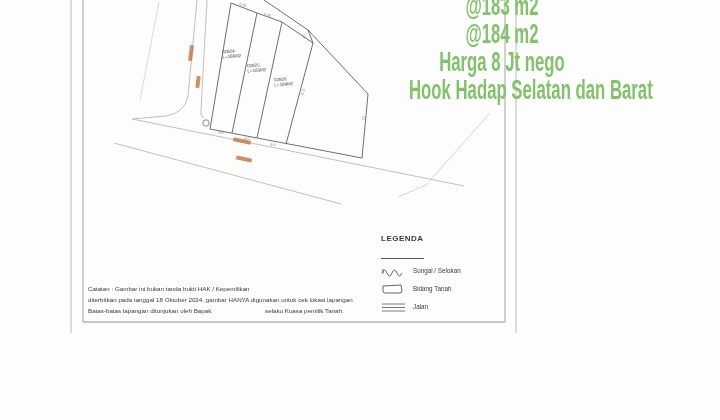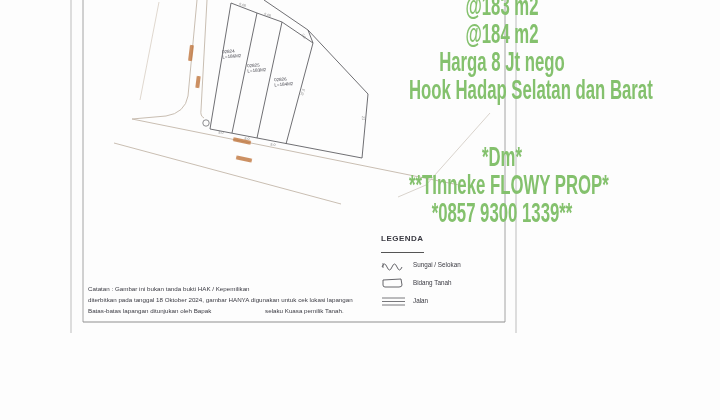--- a/index.html
+++ b/index.html
@@ -19,21 +19,21 @@
   .plot-label{position:absolute;font-size:8px;line-height:1.12;color:#46464e;
               transform:scale(.56) rotate(-4deg);transform-origin:0 0;white-space:nowrap;z-index:3;}
   .micro{position:absolute;font-size:9px;color:#7a7a7a;transform-origin:0 0;white-space:nowrap;z-index:3;}
   .note-line{position:absolute;left:88px;font-size:9px;color:#3a3a42;
              transform:scale(.69);transform-origin:0 0;white-space:nowrap;z-index:3;}
   .note-gap{display:inline-block;width:78px;}
 
   
   .legend{position:absolute;left:381px;top:227px;z-index:3;}
   .legend-title{display:inline-block;font-size:8px;font-weight:700;color:#3a3a42;
-                letter-spacing:.5px;border-bottom:1px solid #555;padding-bottom:9px;}
+                letter-spacing:.5px;border-bottom:1px solid #555;padding-bottom:15px;}
   .legend-row{display:flex;align-items:center;margin-top:6px;}
   .legend-sym{width:26px;height:12px;flex:0 0 26px;}
   .legend-label{font-size:9px;color:#3a3a42;transform:scale(.7);transform-origin:0 50%;
                 white-space:nowrap;margin-left:6px;}
 
   
   .road-mark{position:absolute;background:#c0763d;opacity:.8;border-radius:1px;
              filter:blur(.4px);z-index:3;}
 </style>
 </head>
@@ -122,19 +122,14 @@
   <div class="note-line" style="top:307px;">
     <span>Batas-batas lapangan ditunjukan oleh Bapak</span><span class="note-gap"></span><span>selaku Kuasa pemilik Tanah.</span>
   </div>
 
   <div class="overlay-block" id="block1">
     <div class="green-line">@183 m2</div>
     <div class="green-line">@184 m2</div>
     <div class="green-line">Harga 8 Jt nego</div>
     <div class="green-line">Hook Hadap Selatan dan Barat</div>
   </div>
-  <div class="overlay-block" id="block2">
-    <div class="green-line">*Dm*</div>
-    <div class="green-line">**TInneke FLOWY PROP*</div>
-    <div class="green-line">*0857 9300 1339**</div>
-  </div>
 
 </div>
 
 </body></html>

